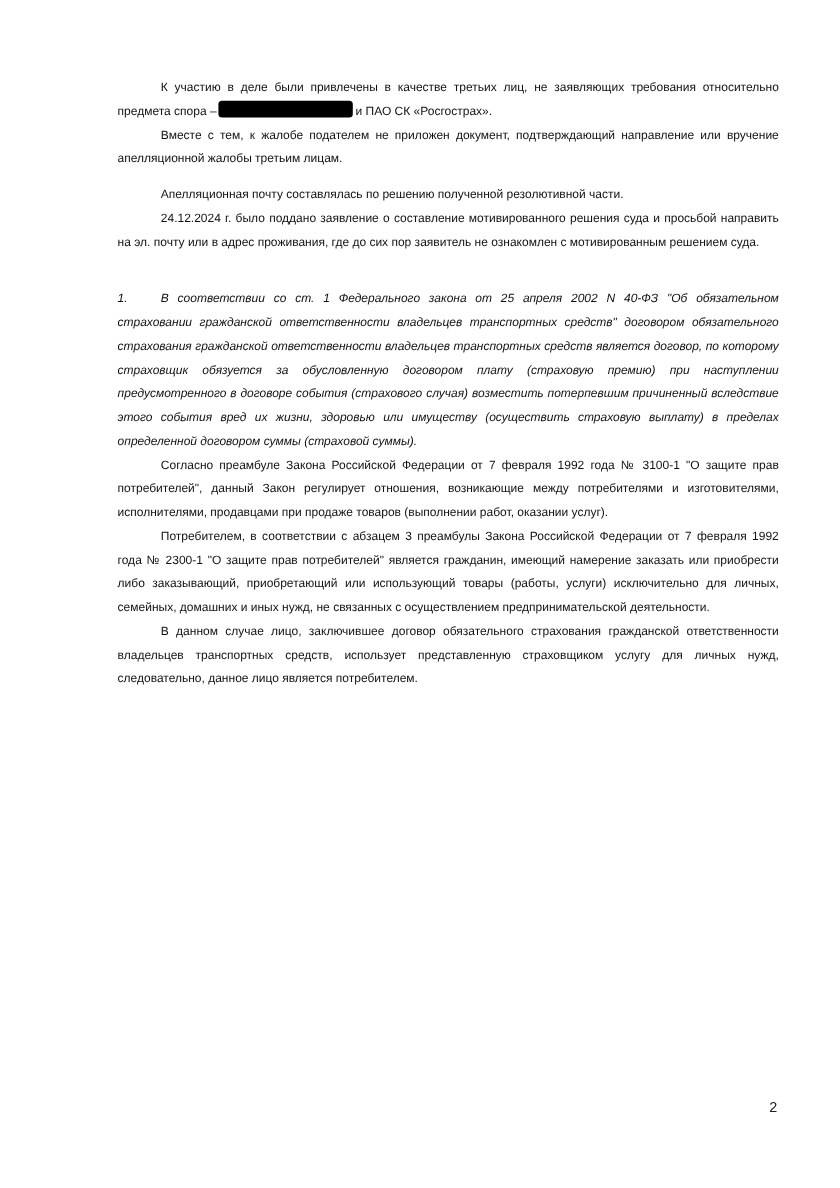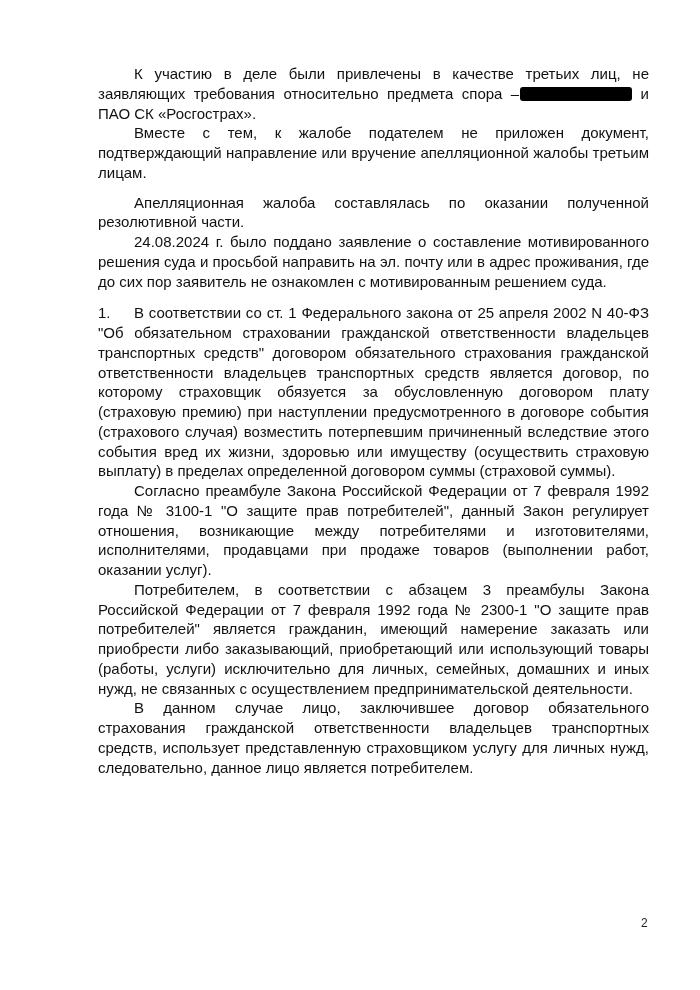--- a/index.html
+++ b/index.html
@@ -3,25 +3,25 @@
 <meta charset="utf-8">
 <style>
   html, body { margin: 0; padding: 0; background: #ffffff; }
   body { width: 700px; height: 990px; position: relative; overflow: hidden; }
   .page {
     position: absolute; left: 0; top: 0; width: 700px; height: 990px; background: #fff;
   }
   .text {
     position: absolute; left: 98px; width: 551px; top: 64px;
     font-family: "Liberation Sans", sans-serif;
-    font-size: 15px; line-height: 19.75px; color: #111;
+    font-size: 10px; line-height: 19.75px; color: #111;
   }
   .p { margin: 0; text-align: justify; text-indent: 36px; }
   .p.gap { margin-top: 10px; }
-  .p.gap-lg { margin-top: 12px; }
+  .p.gap-lg { margin-top: 28px; font-style: italic; }
   .bullet { text-indent: 17px; }
   .bullet .dash { font-weight: bold; margin-right: 6px; }
   .numbered { text-indent: 0; }
   .numbered .num { display: inline-block; width: 36px; }
   .redact {
     display: inline-block; width: 112px; height: 14px; background: #000;
     border-radius: 3px; vertical-align: -2px; margin-left: 1px;
   }
   .colon { font-weight: bold; }
   .page-number {
@@ -33,23 +33,23 @@
 <body>
 
 <div class="page">
   <div class="text">
 
     <p class="p"><span>К участию в деле были привлечены в качестве третьих лиц, не заявляющих требования относительно предмета спора –</span><span class="redact"></span><span> и ПАО СК «Росгострах».</span></p>
 
     <p class="p">Вместе с тем, к жалобе подателем не приложен документ, подтверждающий направление или вручение апелляционной жалобы третьим лицам.</p>
 
 
-    <p class="p gap">Апелляционная жалоба составлялась по оказании полученной резолютивной части.</p>
+    <p class="p gap">Апелляционная почту составлялась по решению полученной резолютивной части.</p>
 
-    <p class="p">24.08.2024 г. было поддано заявление о составление мотивированного решения суда и просьбой направить на эл. почту или в адрес проживания, где до сих пор заявитель не ознакомлен с мотивированным решением суда.</p>
+    <p class="p">24.12.2024 г. было поддано заявление о составление мотивированного решения суда и просьбой направить на эл. почту или в адрес проживания, где до сих пор заявитель не ознакомлен с мотивированным решением суда.</p>
 
 
     <p class="p numbered gap-lg"><span class="num">1.</span><span>В соответствии со ст. 1 Федерального закона от 25 апреля 2002 N 40-ФЗ "Об обязательном страховании гражданской ответственности владельцев транспортных средств" договором обязательного страхования гражданской ответственности владельцев транспортных средств является договор, по которому страховщик обязуется за обусловленную договором плату (страховую премию) при наступлении предусмотренного в договоре события (страхового случая) возместить потерпевшим причиненный вследствие этого события вред их жизни, здоровью или имуществу (осуществить страховую выплату) в пределах определенной договором суммы (страховой суммы).</span></p>
 
     <p class="p">Согласно преамбуле Закона Российской Федерации от 7 февраля 1992 года № 3100-1 "О защите прав потребителей", данный Закон регулирует отношения, возникающие между потребителями и изготовителями, исполнителями, продавцами при продаже товаров (выполнении работ, оказании услуг).</p>
 
     <p class="p">Потребителем, в соответствии с абзацем 3 преамбулы Закона Российской Федерации от 7 февраля 1992 года № 2300-1 "О защите прав потребителей" является гражданин, имеющий намерение заказать или приобрести либо заказывающий, приобретающий или использующий товары (работы, услуги) исключительно для личных, семейных, домашних и иных нужд, не связанных с осуществлением предпринимательской деятельности.</p>
 
     <p class="p">В данном случае лицо, заключившее договор обязательного страхования гражданской ответственности владельцев транспортных средств, использует представленную страховщиком услугу для личных нужд, следовательно, данное лицо является потребителем.</p>
   </div>

